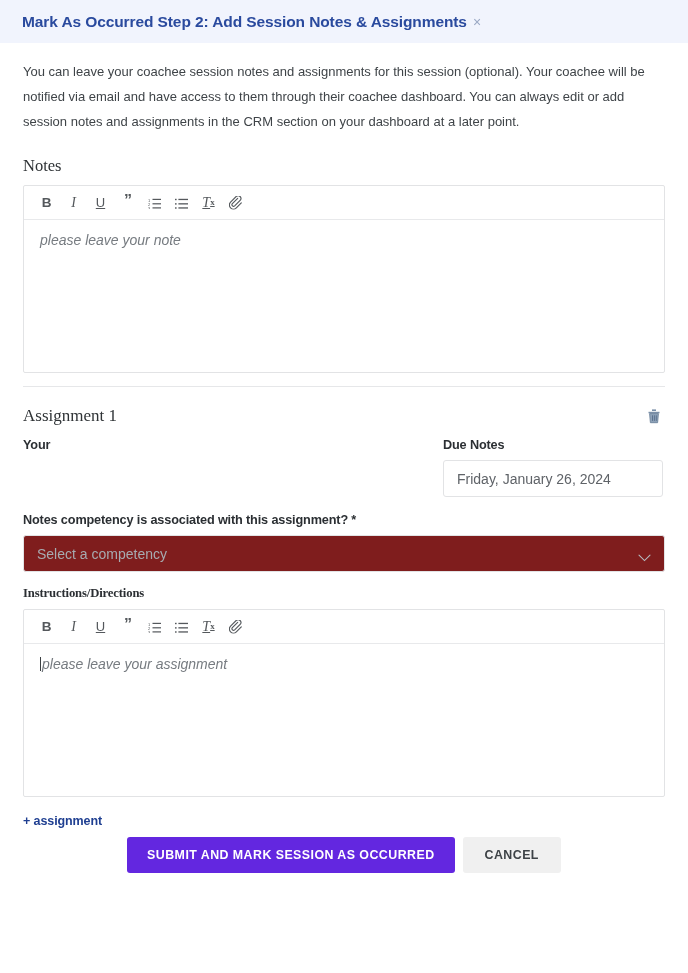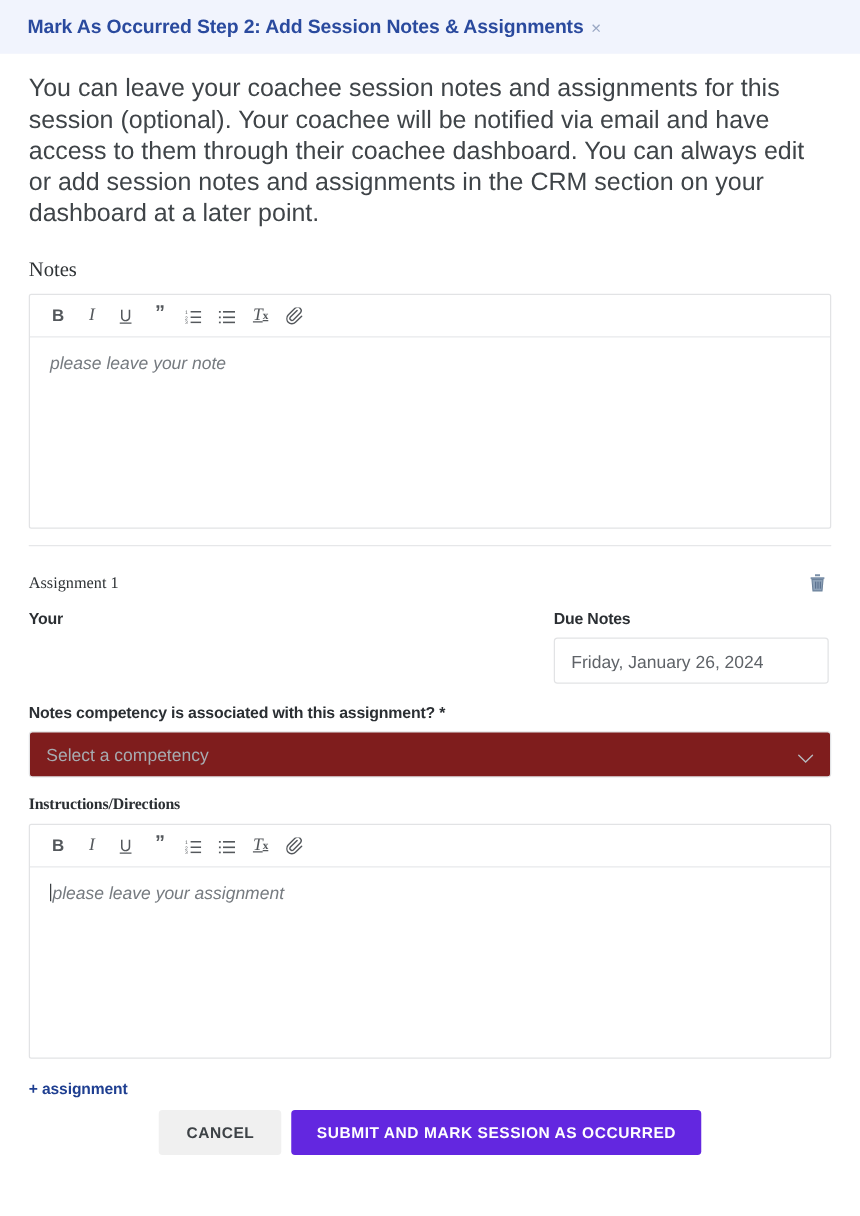--- a/index.html
+++ b/index.html
@@ -34,21 +34,21 @@
     line-height: 1;
     cursor: pointer;
     padding: 4px 6px;
   }
 
   
   .modal-body {
     padding: 16px 23px 0 23px;
   }
   .intro {
-    font-size: 20px;
+    font-size: 13px;
     line-height: 25px;
     color: #3f4448;
     margin: 0 0 22px 0;
     max-width: 645px;
   }
 
   .section-label {
     font-family: "Liberation Serif", serif;
     font-size: 16.5px;
     color: #2f3336;
@@ -120,21 +120,21 @@
 
   
   .assignment-head {
     display: flex;
     align-items: center;
     justify-content: space-between;
     margin-top: 19px;
   }
   .assignment-title {
     font-family: "Liberation Serif", serif;
-    font-size: 13px;
+    font-size: 17px;
     color: #2f3336;
   }
   .trash-icon { cursor: pointer; padding: 2px 4px; display: inline-flex; }
 
   .field-row {
     display: flex;
     gap: 16px;
     margin-top: 12px;
   }
   .field-name { width: 404px; }
@@ -352,17 +352,17 @@
           </svg>
       </span>
     </div>
     <div class="editor-area instr"><span class="caret"></span><span>please leave your assignment</span></div>
   </div>
 
   
   <span class="add-link">+ assignment</span>
 
   <div class="footer-buttons">
+    <button class="btn btn-submit">SUBMIT AND MARK SESSION AS OCCURRED</button>
     <button class="btn btn-cancel">CANCEL</button>
-    <button class="btn btn-submit">SUBMIT AND MARK SESSION AS OCCURRED</button>
   </div>
 
 </div>
 
 </body></html>

